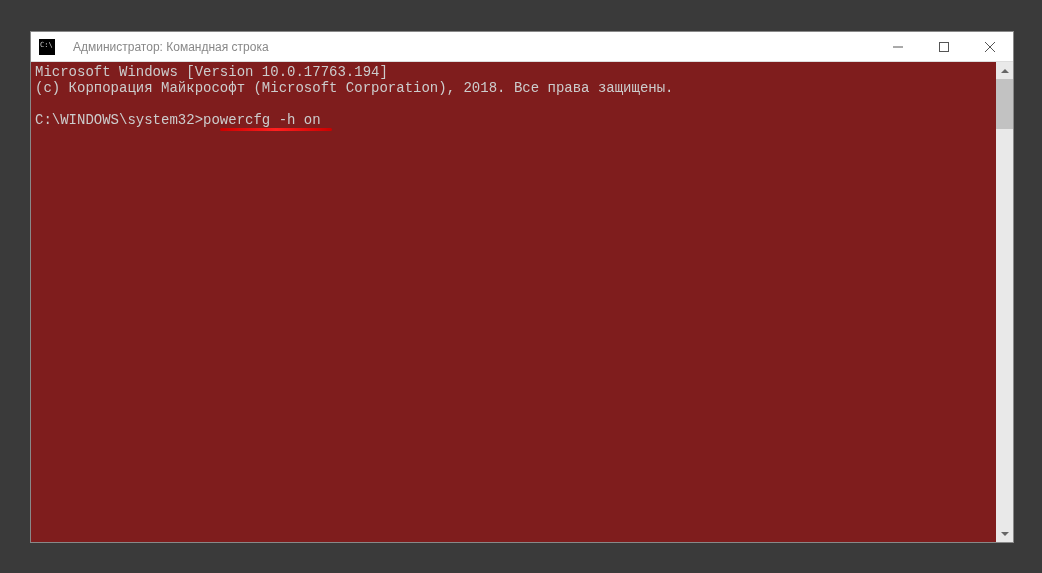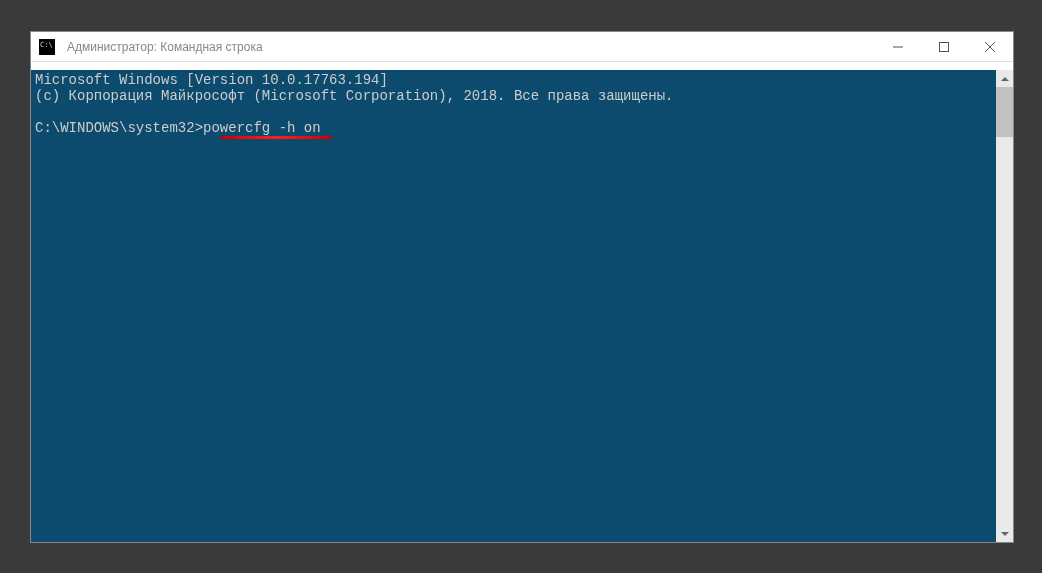--- a/index.html
+++ b/index.html
@@ -30,21 +30,21 @@
       background: #ffffff;
       display: flex;
       align-items: center;
       justify-content: space-between;
       border-bottom: 1px solid #ddd;
       flex-shrink: 0;
     }
     .titlebar-left {
       display: flex;
       align-items: center;
-      gap: 12px;
+      gap: 18px;
       padding-left: 8px;
     }
     .titlebar-icon {
       width: 16px;
       height: 16px;
       background: #000;
       position: relative;
       display: flex;
       align-items: center;
       justify-content: center;
@@ -75,23 +75,22 @@
       cursor: pointer;
       color: #555;
     }
     .titlebar-btn svg {
       width: 10px;
       height: 10px;
     }
     .console-area {
       flex: 1;
       display: flex;
-      background: #0c4a6e;
+      background: #7f1d1d;
       position: relative;
-      margin-top: 8px;
     }
     .console-content {
       flex: 1;
       padding: 2px 4px;
       font-family: Consolas, 'Courier New', monospace;
       font-size: 14px;
       line-height: 16px;
       color: #cccccc;
       white-space: pre;
       overflow: hidden;

